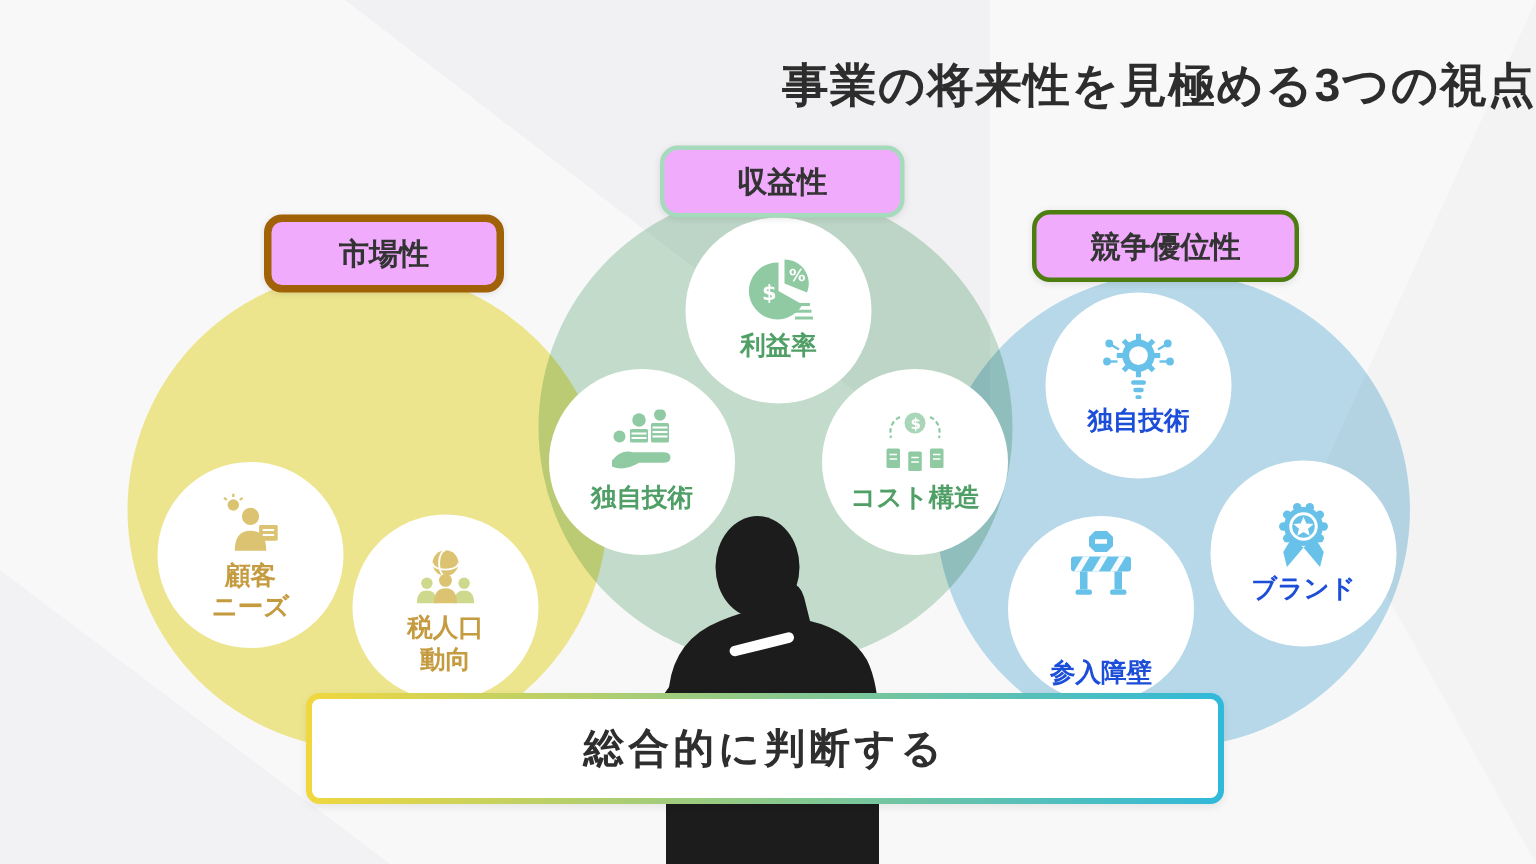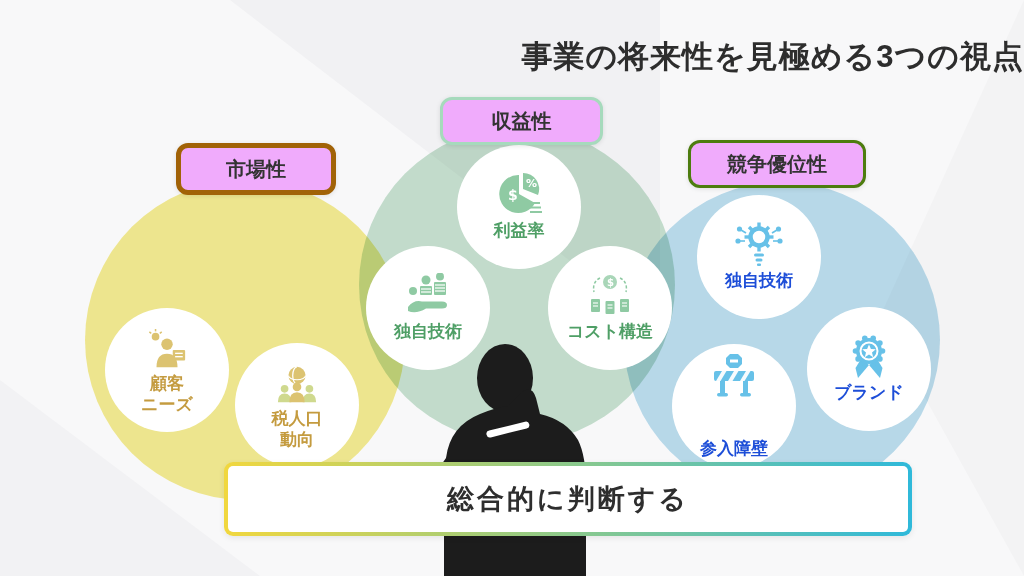--- a/index.html
+++ b/index.html
@@ -39,23 +39,23 @@
   .pos-population{left:235px;top:343px;}
   .pos-margin{left:457px;top:145px;}
   .pos-price{left:366px;top:246px;}
   .pos-cost{left:548px;top:246px;}
   .pos-tech{left:697px;top:195px;}
   .pos-barrier{left:672px;top:344px;gap:40px;}
   .pos-brand{left:807px;top:307px;}
 
   .silhouette{position:absolute;left:420px;top:330px;width:190px;height:246px;z-index:5;}
 
-  .conclusion-wrap{position:absolute;left:204px;top:462px;width:688px;height:74px;border-radius:9px;
+  .conclusion-wrap{position:absolute;left:204px;top:462px;width:612px;height:74px;border-radius:9px;
                    background:linear-gradient(90deg,#f1d73e 0%,#8cc98b 50%,#2fb9da 100%);
-                   padding:4px;box-sizing:border-box;z-index:10;box-shadow:0 2px 6px rgba(0,0,0,.08);margin-left:20px;}
+                   padding:4px;box-sizing:border-box;z-index:10;box-shadow:0 2px 6px rgba(0,0,0,.08);}
   .conclusion{width:100%;height:100%;background:#fff;border-radius:5px;display:flex;align-items:center;justify-content:center;
               font-size:27px;font-weight:800;color:#2e2e2e;letter-spacing:3px;}
 </style>
 </head>
 <body>
 
 <div class="stage">
 
   <div class="facet facet1"></div>
   <div class="facet facet2"></div>

